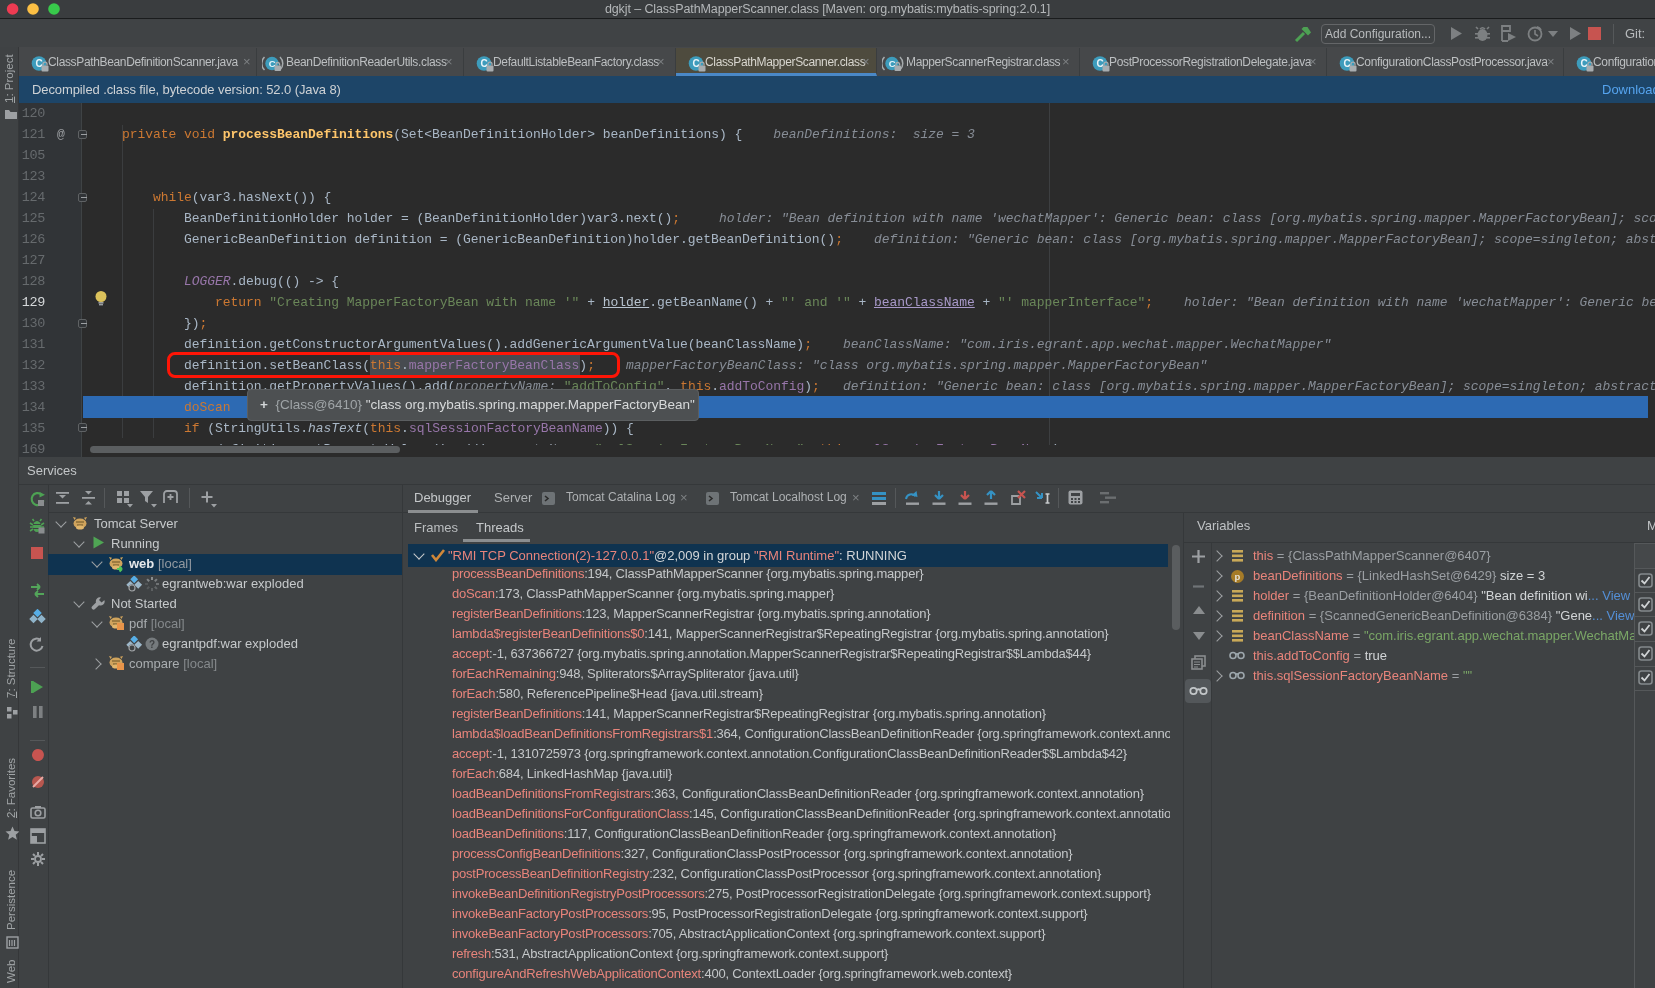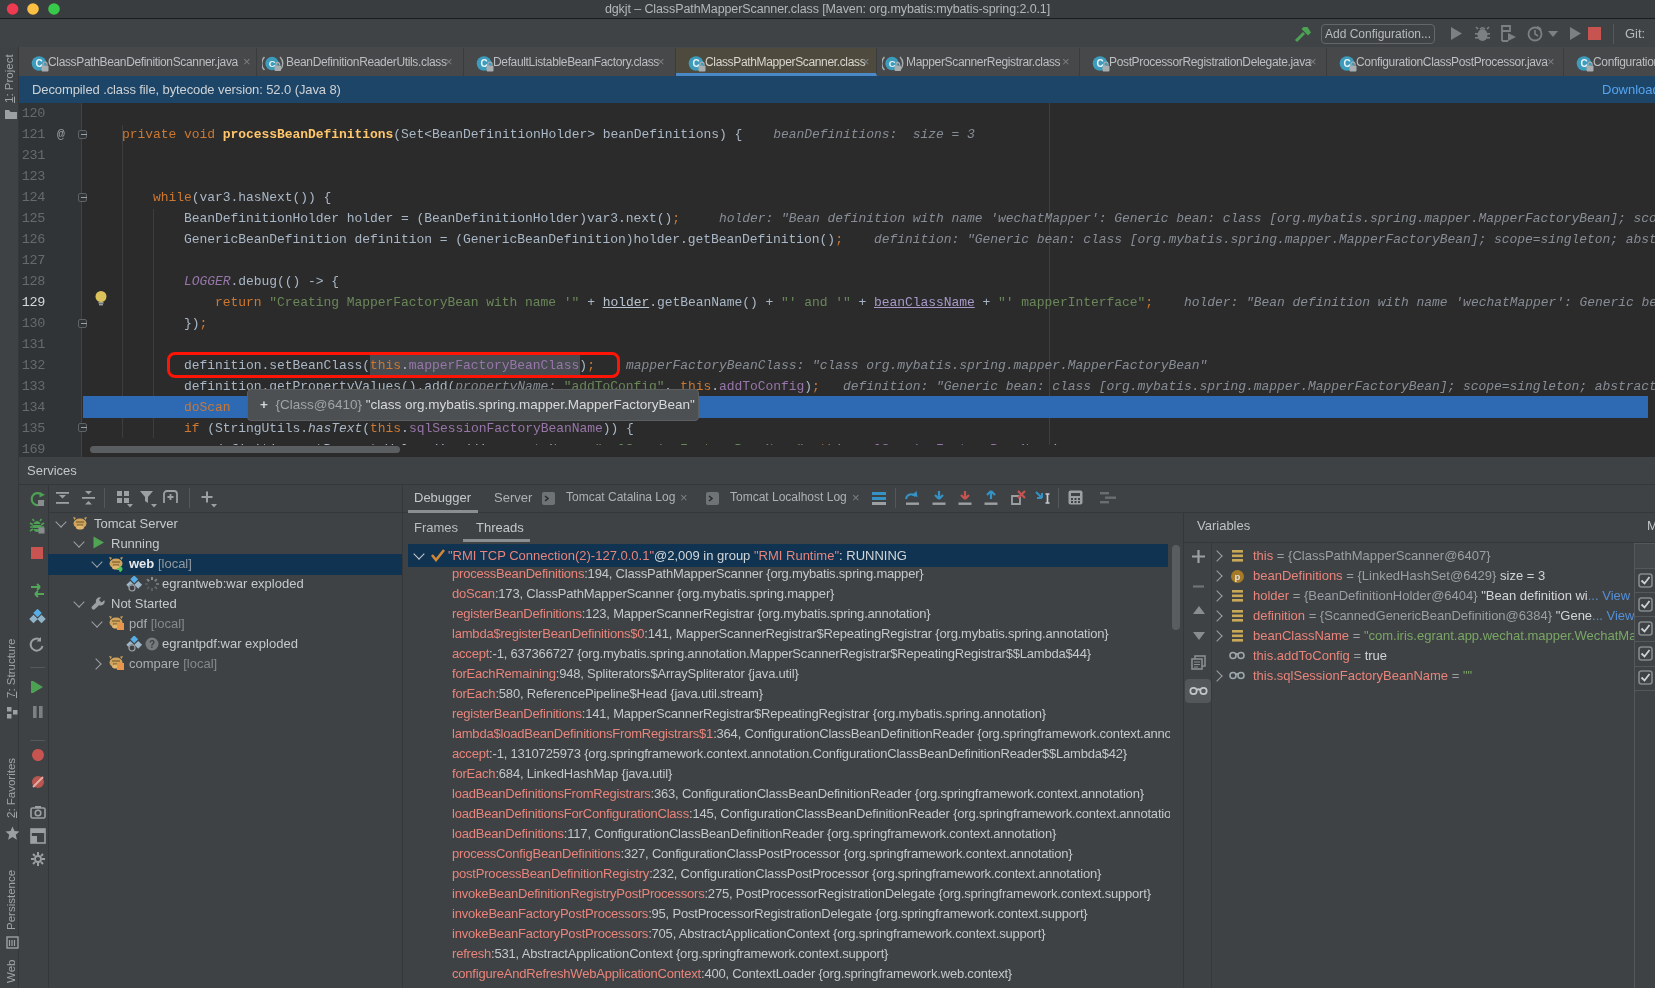--- a/index.html
+++ b/index.html
@@ -187,21 +187,21 @@
 <svg class="ico" style="left:6px;top:889px" width="13" height="13">
       <rect x="1" y="1" width="11" height="11" fill="none" stroke="#9da0a3" stroke-width="1.4"></rect>
       <path d="M3.5 4 v6 M6 4 v6 M8.5 4 v6" stroke="#9da0a3" stroke-width="1.2"></path>
     </svg>
 <div class="vtext" style="left:5px;top:936px">Web</div>
 </div>
 <div class="abs" id="editor">
 <div id="gutter"></div>
 <div class="ln" style="top:0px">120</div>
 <div class="ln" style="top:21px">121</div>
-<div class="ln" style="top:42px">231</div>
+<div class="ln" style="top:42px">105</div>
 <div class="ln" style="top:63px">123</div>
 <div class="ln" style="top:84px">124</div>
 <div class="ln" style="top:105px">125</div>
 <div class="ln" style="top:126px">126</div>
 <div class="ln" style="top:147px">127</div>
 <div class="ln" style="top:168px">128</div>
 <div class="ln" style="top:189px;color:#d5d8da">129</div>
 <div class="ln" style="top:210px">130</div>
 <div class="ln" style="top:231px">131</div>
 <div class="ln" style="top:252px">132</div>
@@ -215,20 +215,21 @@
 <div class="abs" style="left:134px;top:106px;width:1px;height:229px;background:#3b3d3f"></div>
 <div class="abs" style="left:64px;top:293px;width:1565px;height:22px;background:#2d6ab3"></div>
 <div class="abs" style="left:351px;top:251px;width:210px;height:22px;background:#474b50"></div>
 <div class="cl" style="top:21px">    <span class="k">private</span> <span class="k">void</span> <span class="mt">processBeanDefinitions</span>(Set&lt;BeanDefinitionHolder&gt; beanDefinitions) {    <span class="h">beanDefinitions:  size = 3</span></div>
 <div class="cl" style="top:84px">        <span class="k">while</span>(var3.hasNext()) {</div>
 <div class="cl" style="top:105px">            BeanDefinitionHolder holder = (BeanDefinitionHolder)var3.next()<span class="k">;</span>     <span class="h">holder: "Bean definition with name 'wechatMapper': Generic bean: class [org.mybatis.spring.mapper.MapperFactoryBean]; scope=</span></div>
 <div class="cl" style="top:126px">            GenericBeanDefinition definition = (GenericBeanDefinition)holder.getBeanDefinition()<span class="k">;</span>    <span class="h">definition: "Generic bean: class [org.mybatis.spring.mapper.MapperFactoryBean]; scope=singleton; abstract=false</span></div>
 <div class="cl" style="top:168px">            <span class="fd it">LOGGER</span>.debug(() -&gt; {</div>
 <div class="cl" style="top:189px">                <span class="k">return</span> <span class="s">"Creating MapperFactoryBean with name '"</span> + <span class="ulw">holder</span>.getBeanName() + <span class="s">"' and '"</span> + <span class="ulp">beanClassName</span> + <span class="s">"' mapperInterface"</span><span class="k">;</span>    <span class="h">holder: "Bean definition with name 'wechatMapper': Generic bean</span></div>
 <div class="cl" style="top:210px">            })<span class="k">;</span></div>
+<div class="cl" style="top:231px">            definition.getConstructorArgumentValues().addGenericArgumentValue(beanClassName)<span class="k">;</span>    <span class="h">beanClassName: "com.iris.egrant.app.wechat.mapper.WechatMapper"</span></div>
 <div class="cl" style="top:252px">            definition.setBeanClass(<span class="k">this</span>.<span class="fd">mapperFactoryBeanClass</span>)<span class="k">;</span>    <span class="h">mapperFactoryBeanClass: "class org.mybatis.spring.mapper.MapperFactoryBean"</span></div>
 <div class="cl" style="top:273px">            definition.getPropertyValues().add(<span class="h">propertyName: </span><span class="s">"addToConfig"</span>, <span class="k">this</span>.<span class="fd">addToConfig</span>)<span class="k">;</span>   <span class="h">definition: "Generic bean: class [org.mybatis.spring.mapper.MapperFactoryBean]; scope=singleton; abstract=false</span></div>
 <div class="cl" style="top:294px">            <span class="k">doScan</span></div>
 <div class="cl" style="top:315px">            <span class="k">if</span> (StringUtils.<span class="it">hasText</span>(<span class="k">this</span>.<span class="fd">sqlSessionFactoryBeanName</span>)) {</div>
 <div class="cl" style="top:336px">                definition.getPropertyValues().add(<span class="h">propertyName: </span><span class="s">"sqlSessionFactoryBeanName"</span>, <span class="k">this</span>.<span class="fd">sqlSessionFactoryBeanName</span>)<span class="k">;</span></div>
 <div class="abs" style="left:148px;top:249px;width:453px;height:26px;border:3px solid #fe1506;border-radius:8px"></div>
 <svg class="abs" style="left:75px;top:187px" width="14" height="16">
       <circle cx="7" cy="6.5" r="5.5" fill="#dcc25b"></circle>
       <rect x="4.5" y="12" width="5" height="1.6" fill="#9a9da0"></rect>
       <rect x="5" y="14" width="4" height="1.4" fill="#9a9da0"></rect>

